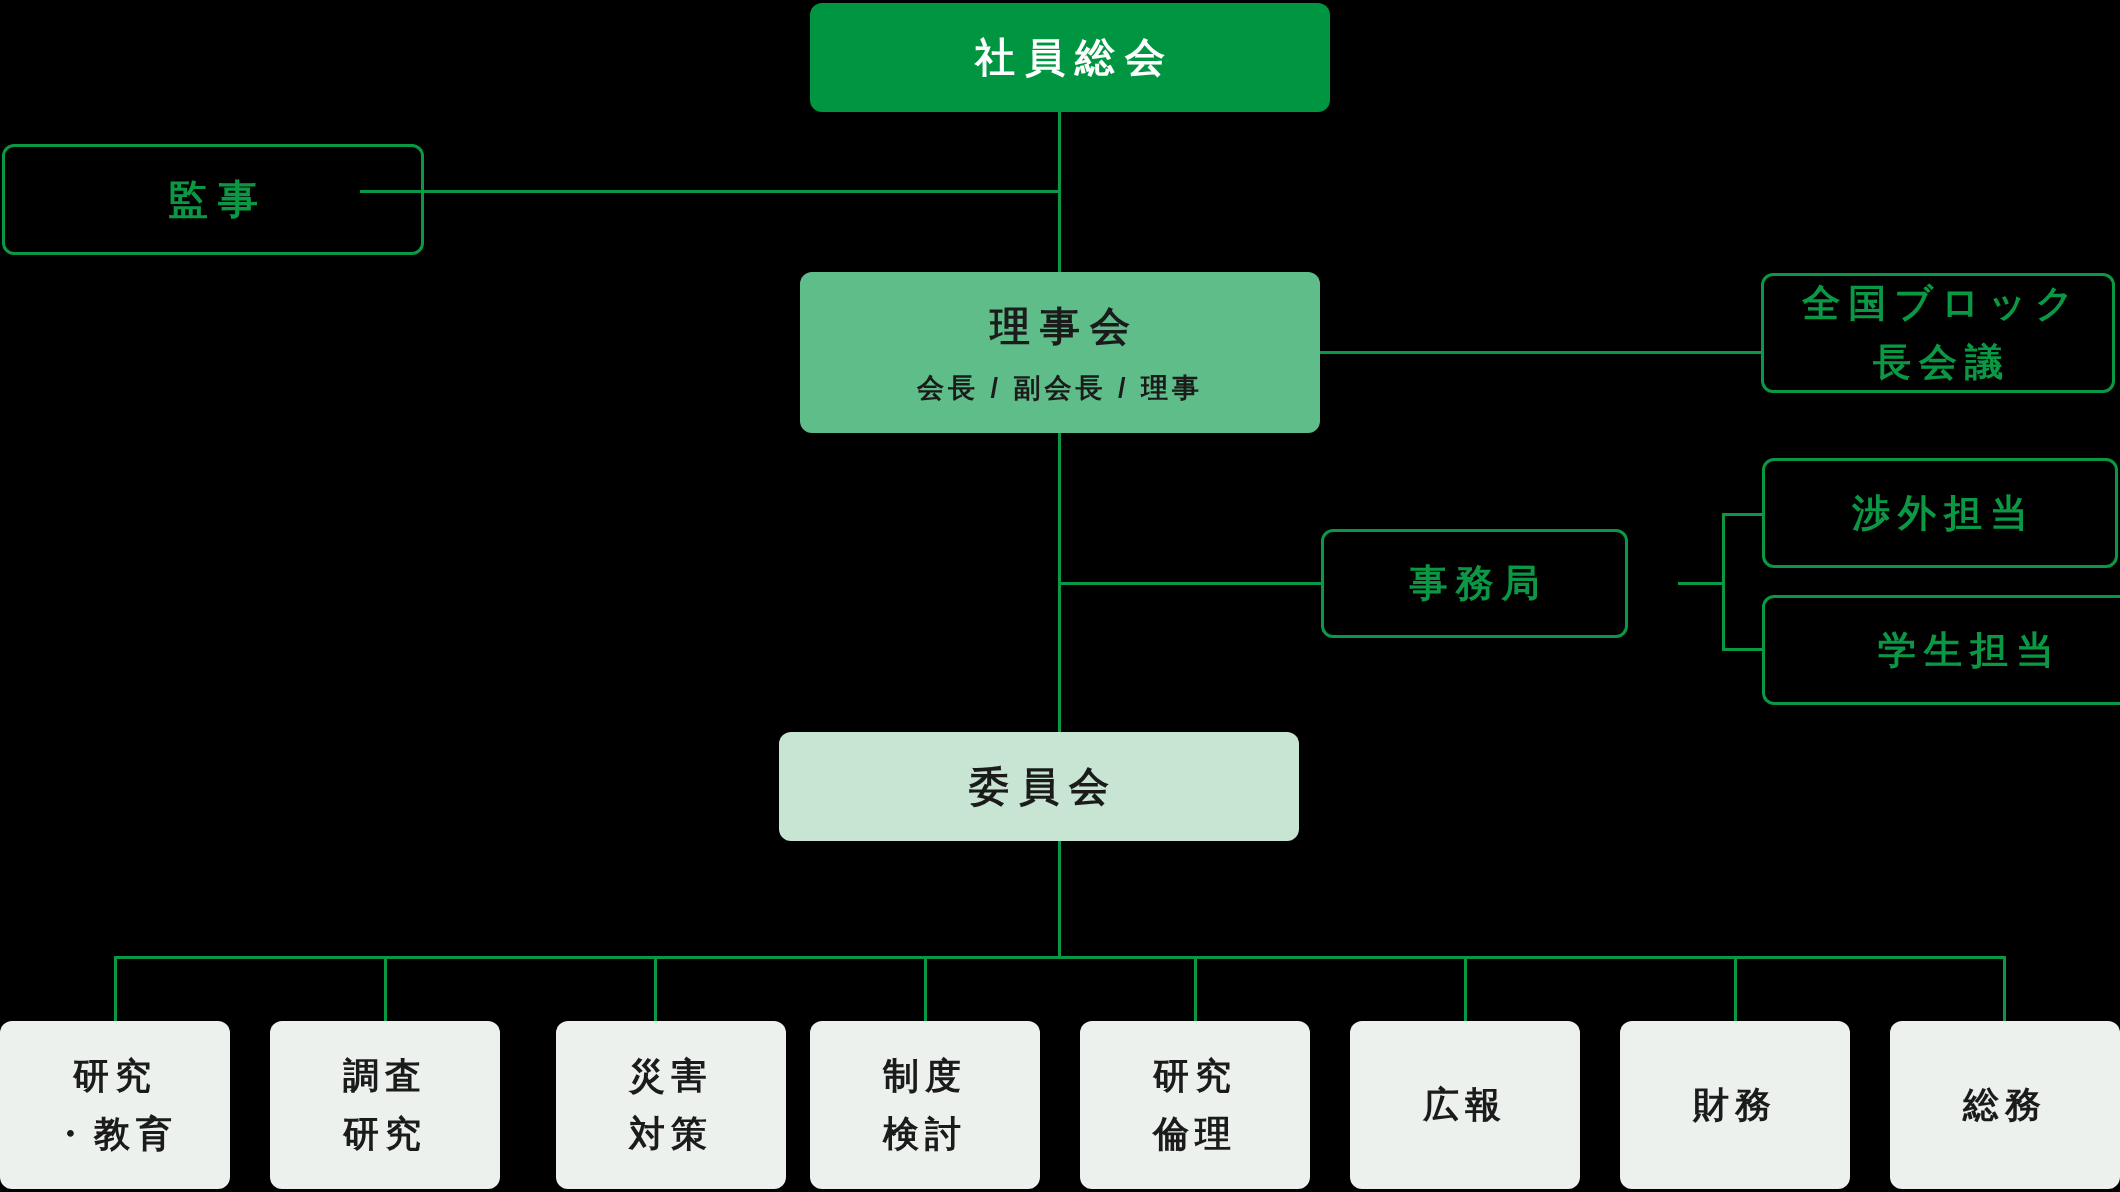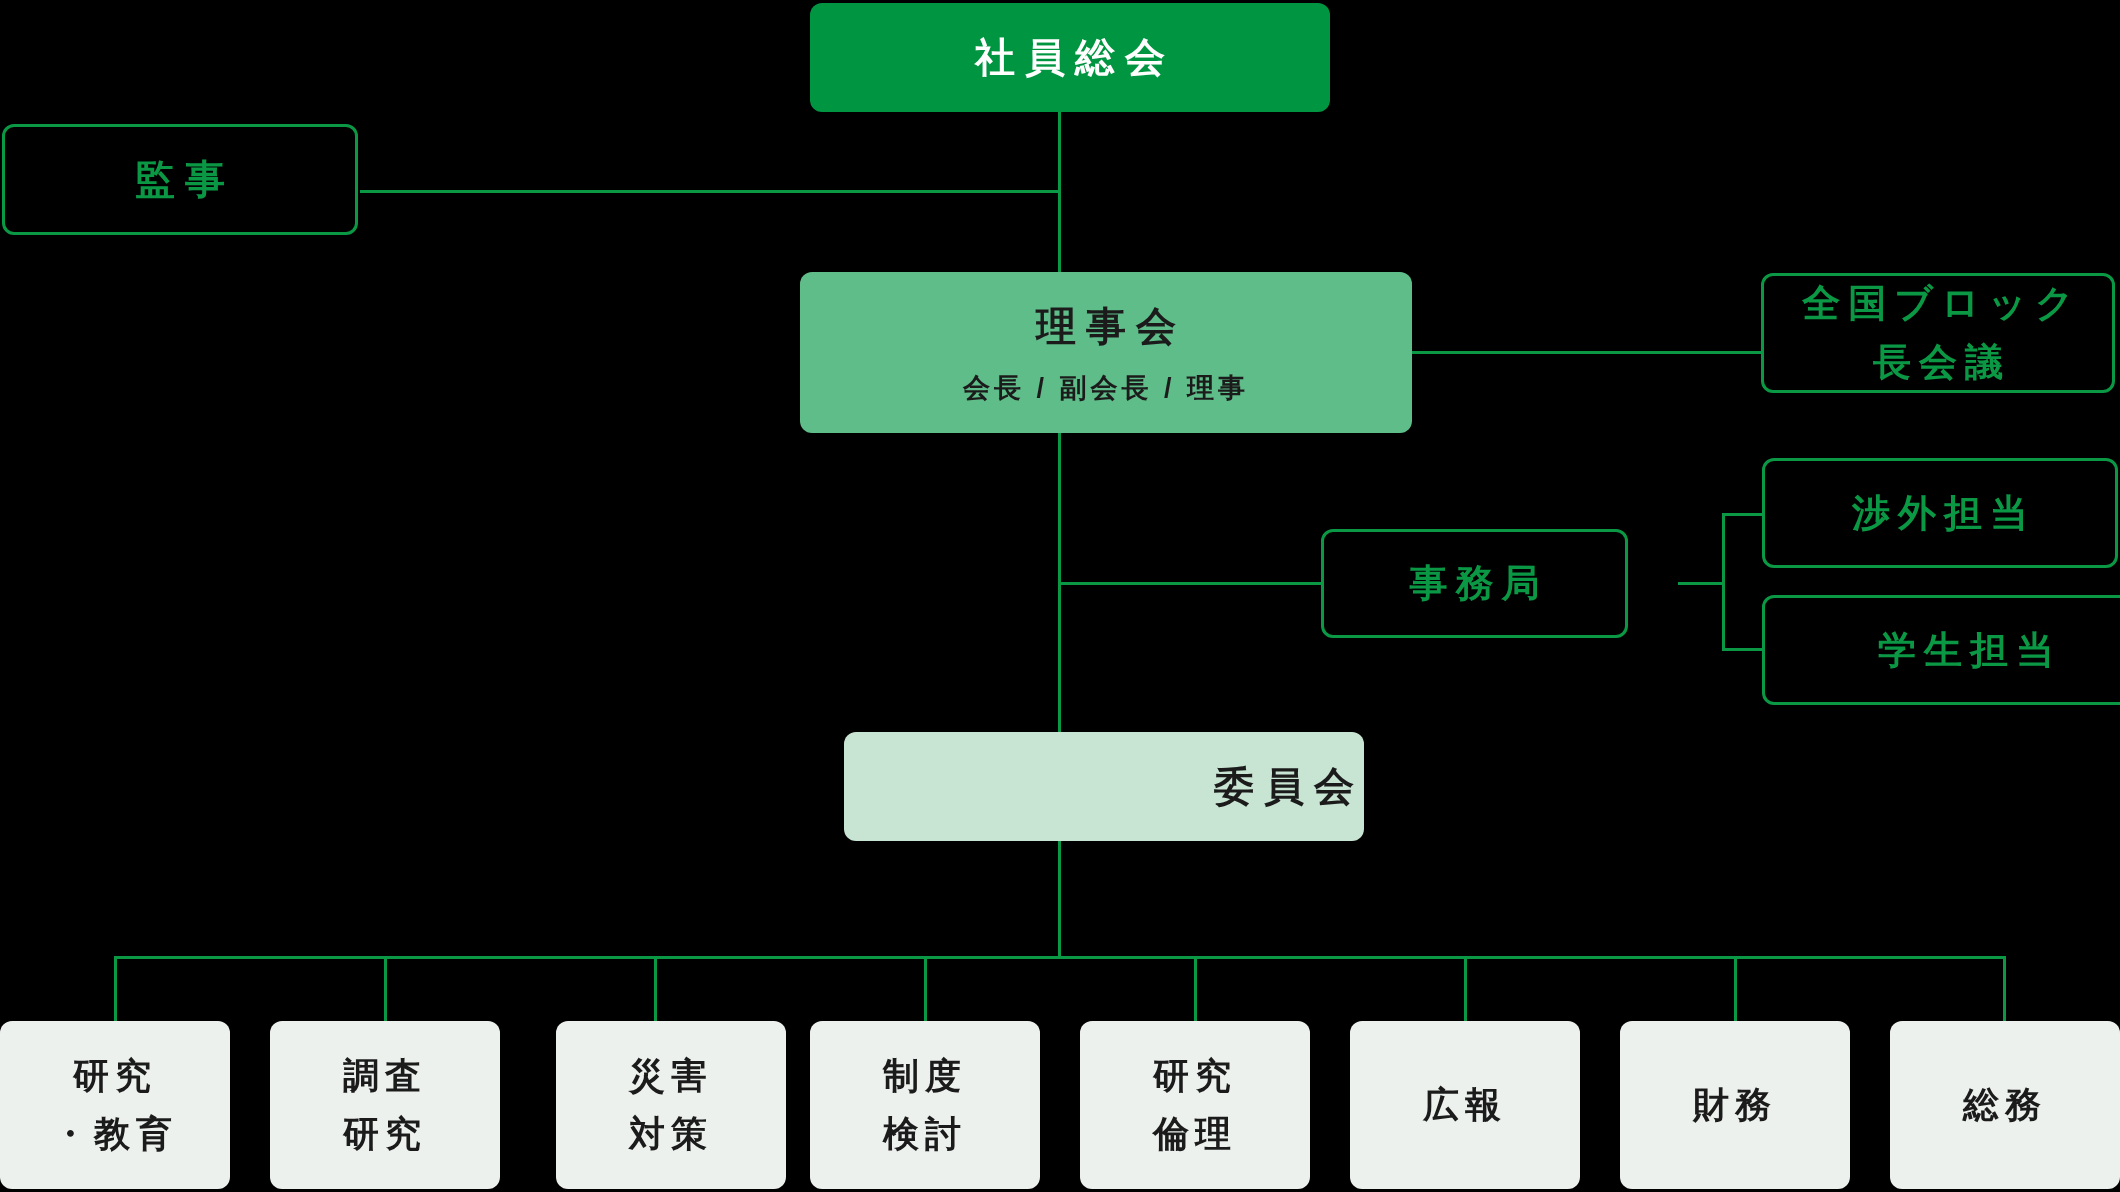--- a/index.html
+++ b/index.html
@@ -18,27 +18,27 @@
   }
   .t-xl{font-size:40px;font-weight:bold;letter-spacing:10px;text-indent:10px;white-space:nowrap;}
   .t-lg{font-size:38px;font-weight:bold;letter-spacing:8px;text-indent:8px;white-space:nowrap;line-height:1.55;}
   .t-sub{font-size:27px;font-weight:bold;letter-spacing:4px;margin-top:16px;white-space:nowrap;}
   .t-cm{font-size:36px;font-weight:bold;letter-spacing:6px;line-height:1.6;}
   .t-cm span{display:block;white-space:nowrap;}
   .multi span{display:block;}
 
   
   #n-general    {left:800px;  top:3px;    width:520px; height:109px; background:var(--primary-green,#009540); color:var(--text-white,#fff);margin-left:10px;}
-  #n-auditor    {left:2px;    top:124px;  width:356px; height:111px;text-align:center;}
-  #n-board      {left:800px;  top:272px;  width:612px; height:161px; background:var(--medium-green,#5fbd89); color:var(--text-dark,#1b1b1b);}
+  #n-auditor    {left:2px;    top:144px;  width:422px; height:111px;text-align:center;}
+  #n-board      {left:800px;  top:272px;  width:520px; height:161px; background:var(--medium-green,#5fbd89); color:var(--text-dark,#1b1b1b);}
   #n-block      {left:1761px; top:273px;  width:354px; height:120px;}
   #n-secretariat{left:1321px; top:529px;  width:307px; height:109px;}
   #n-external   {left:1762px; top:458px;  width:356px; height:110px;}
   #n-student    {left:1762px; top:595px;  width:408px; height:110px;}
-  #n-committee  {left:844px;  top:732px;  width:520px; height:109px; background:var(--pale-green,#c8e4d2); color:var(--text-dark,#1b1b1b);align-items:flex-end;}
+  #n-committee  {left:779px;  top:732px;  width:520px; height:109px; background:var(--pale-green,#c8e4d2); color:var(--text-dark,#1b1b1b);}
   .cbox{top:1021px;width:230px;height:168px;background:var(--light-box,#edf1ee);color:var(--text-dark,#1b1b1b);border-radius:12px;}
   .c-0{left:0px}.c-1{left:270px}.c-2{left:556px}.c-3{left:810px}
   .c-4{left:1080px}.c-5{left:1350px}.c-6{left:1620px}.c-7{left:1890px}
 
   
   .line{position:absolute;background:var(--line-green,#0b9845);}
   #l-trunk-1 {left:1058px;top:112px;width:3px;height:161px;}
   #l-trunk-2 {left:1058px;top:433px;width:3px;height:300px;}
   #l-trunk-3 {left:1058px;top:841px;width:3px;height:116px;}
   #l-auditor {left:360px; top:190px;width:700px;height:3px;}

